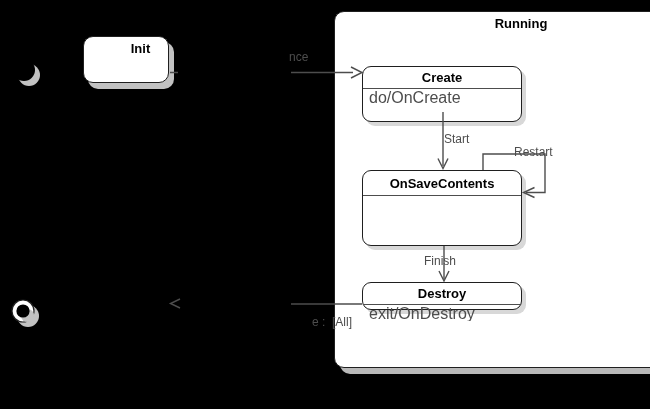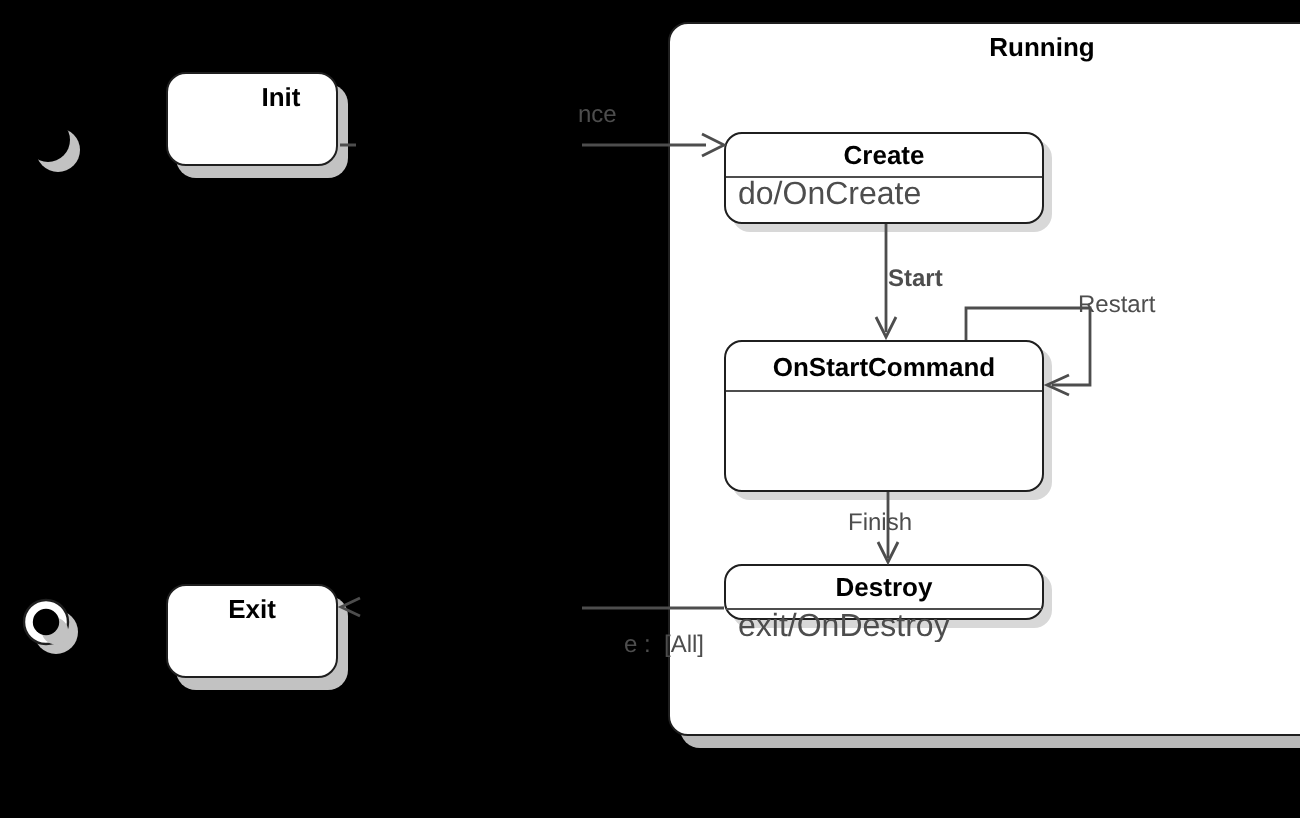--- a/index.html
+++ b/index.html
@@ -24,65 +24,62 @@
     display:flex;align-items:center;justify-content:center;
     font-weight:bold;font-size:13px;color:#000;white-space:nowrap;
   }
   .body-compartment{
     padding:2px 6px 0 6px;font-size:16px;line-height:14.4px;color:#4d4d4d;
     white-space:nowrap;overflow:hidden;
   }
   #running{left:291px;top:11px;width:374px;height:357px;margin-left:43px;}
   #init{left:83px;top:36px;width:86px;height:47px;z-index:3;padding-left:29px;}
   #exit{left:83px;top:292px;width:86px;height:47px;z-index:3;}
-  #create{left:362px;top:66px;width:160px;height:46px;z-index:4;}
+  #create{left:362px;top:66px;width:160px;height:56px;z-index:4;}
   #create .title-compartment{height:22px;}
   #process{left:362px;top:170px;width:160px;height:76px;z-index:4;}
   #process .title-compartment{height:25px;}
   #destroy{left:362px;top:282px;width:160px;height:28px;z-index:4;}
   #destroy .title-compartment{height:22px;}
   
   .t-label{
     position:absolute;font-size:12px;color:#4d4d4d;z-index:20;
     white-space:pre;line-height:13px;
   }
   #lbl-nce{left:289px;top:51px;}
-  #lbl-start{left:444px;top:133px;font-weight:bold;}
-  #lbl-restart{left:539px;top:146px;text-align:center;}
+  #lbl-start{left:444px;top:133px;}
+  #lbl-restart{left:514px;top:146px;text-align:center;}
   #lbl-finish{left:424px;top:255px;}
   #lbl-all{left:283px;top:316px;margin-left:29px;}
   
   svg.overlay{position:absolute;left:0;top:0;z-index:15;pointer-events:none;}
 </style>
 </head>
 <body>
 
 <div class="canvas">
 
   <div class="state composite" id="running">
     <div class="state-title">Running</div>
   </div>
 
   <div class="state simple" id="init">
     <div class="state-title">Init</div>
   </div>
 
-  <div class="state simple" id="exit">
-    <div class="state-title">Exit</div>
-  </div>
 
   <div class="state inner" id="create">
     <div class="title-compartment">Create</div>
     <div class="body-compartment">
       <div>do/OnCreate</div>
     </div>
   </div>
 
   <div class="state inner" id="process">
-    <div class="title-compartment">OnStartCommand</div>
+    <div class="title-compartment">OnSaveContents</div>
   </div>
 
   <div class="state inner" id="destroy">
     <div class="title-compartment">Destroy</div>
     <div class="body-compartment">
       <div>exit/OnDestroy</div>
     </div>
   </div>
 
   <div class="t-label" id="lbl-nce">nce</div>

